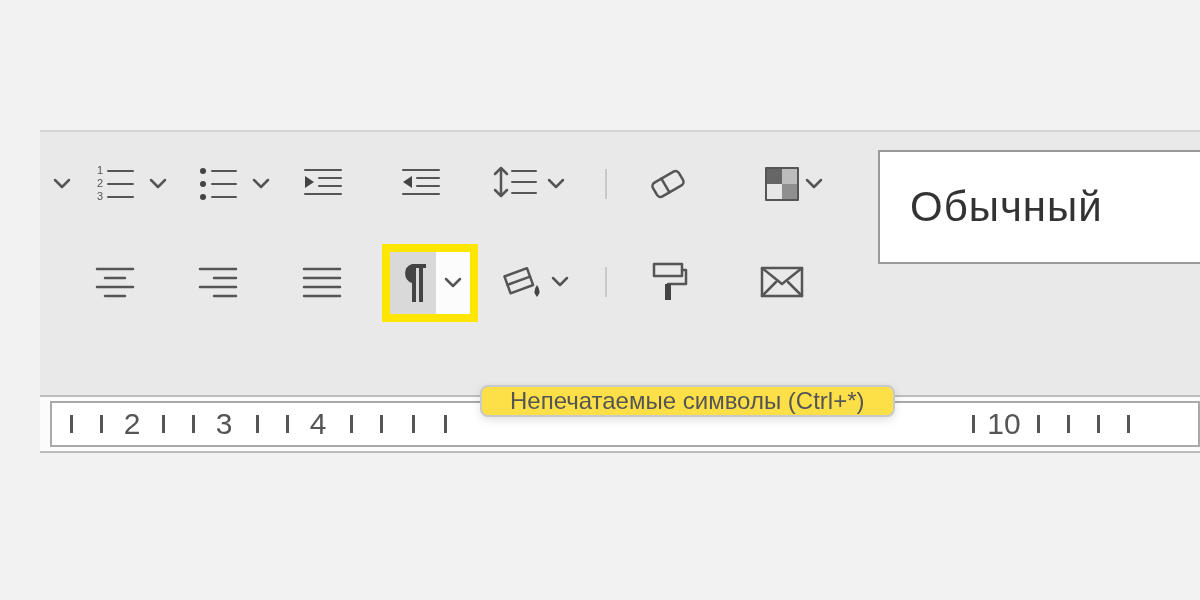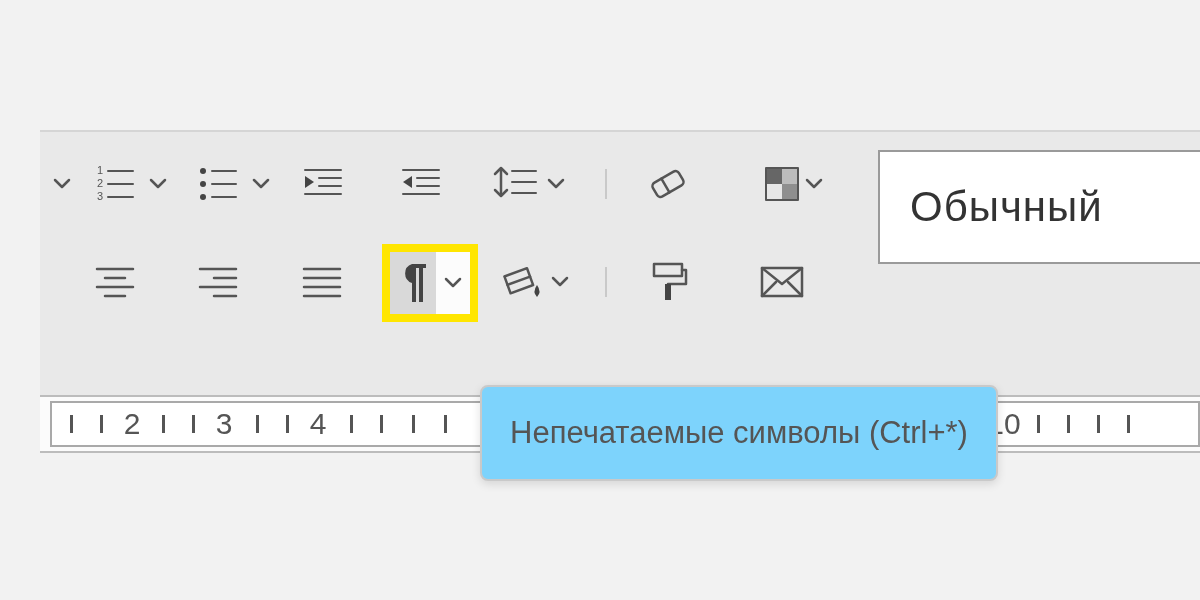--- a/index.html
+++ b/index.html
@@ -116,26 +116,26 @@
     position:absolute;
     top:4px;
     font-size:30px;
     color:#555;
     transform:translateX(-50%);
   }
 
   
   .tooltip{
     position:absolute;
-    background:#7dd3fc;
+    background:#fde047;
     border:2px solid #c9c9c9;
     border-radius:8px;
     box-shadow:0 3px 10px rgba(0,0,0,.12);
-    padding:28px 28px;
-    font-size:31px;
+    padding:0 28px;
+    font-size:24px;
     color:#555;
     white-space:nowrap;
   }
 </style>
 </head>
 <body>
 
 <div class="panel">
 
   <div class="row row1">

